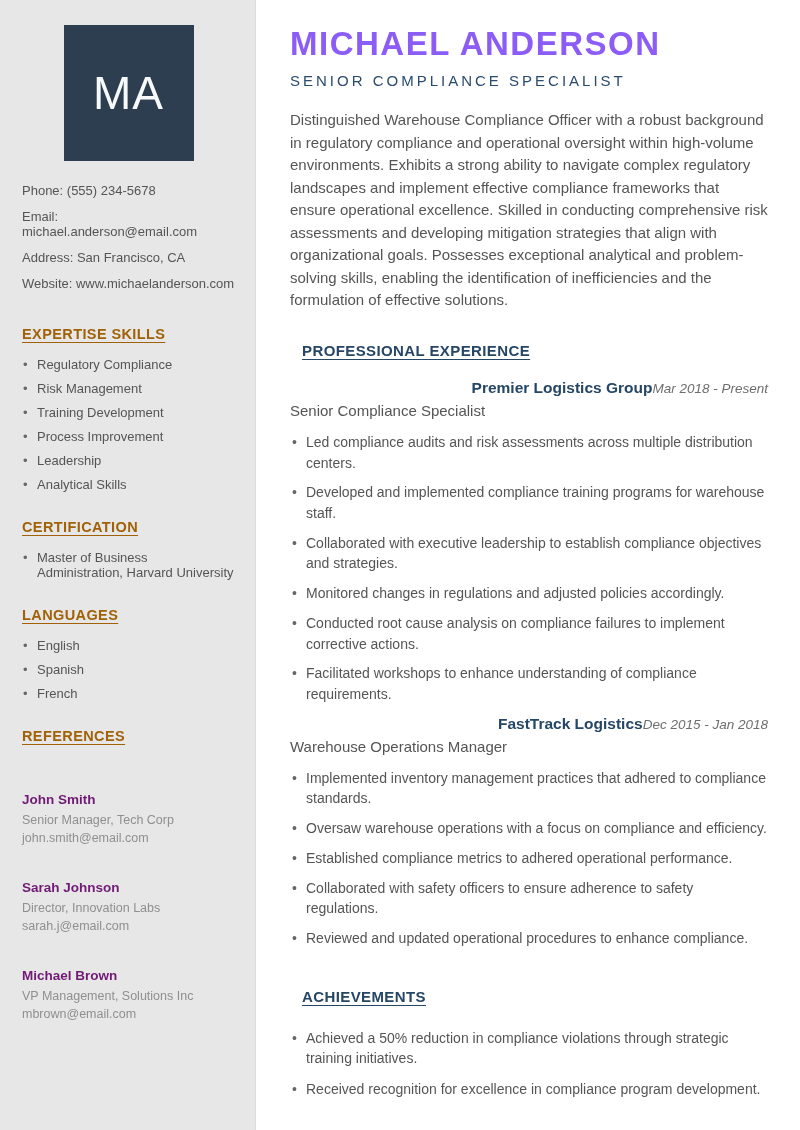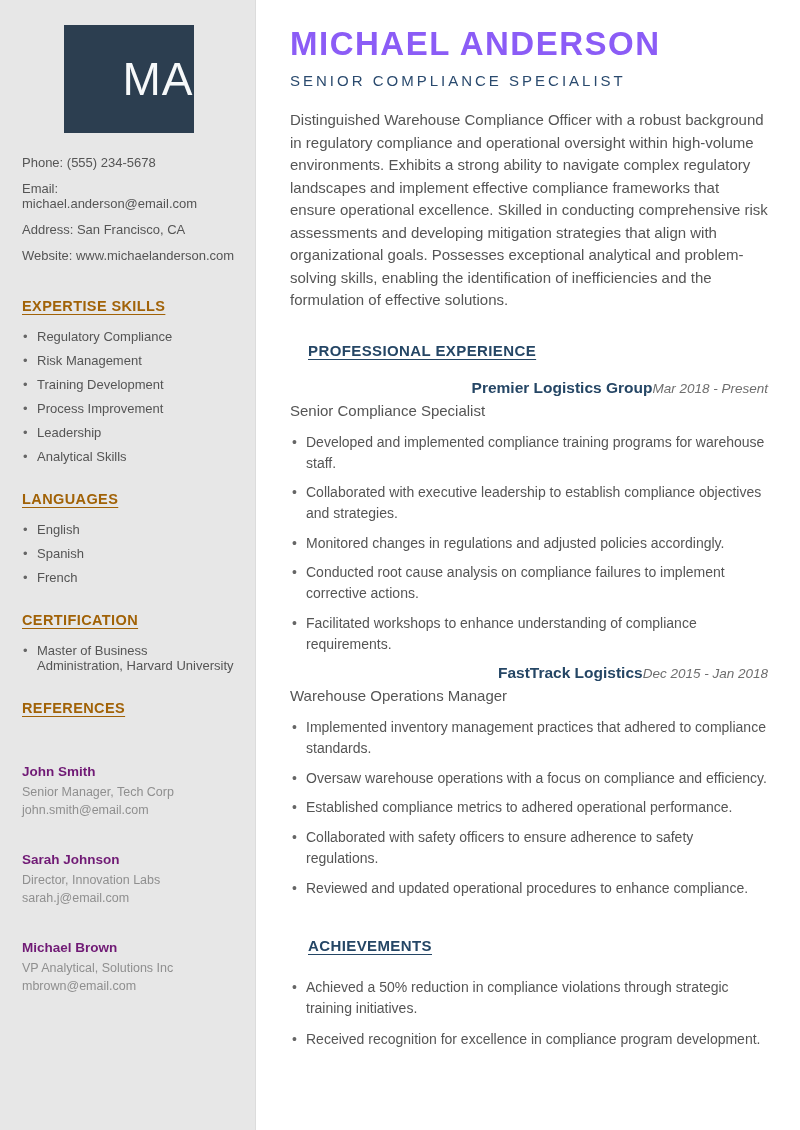--- a/index.html
+++ b/index.html
@@ -16,24 +16,24 @@
   .sidebar {
     position: absolute;
     left: 0; top: 0;
     width: 256px;
     height: 1130px;
     background: #e7e7e7;
     border-right: 1px solid #dcdcdc;
     padding: 25px 20px 0 22px;
   }
   .monogram {
-    width: 130px; height: 108px;
+    width: 130px; height: 136px;
     background: #2c3e50;
     margin: 0 auto 22px auto;
-    display: flex; align-items: center; justify-content: flex-end;
+    display: flex; align-items: center; justify-content: center;
     color: #f7f9fa;
     font-size: 46px;
     letter-spacing: 1px;
   }
   .contact { margin-bottom: 34px; }
   .contact-line {
     font-size: 13px;
     color: #555555;
     line-height: 15px;
     margin-bottom: 11px;
@@ -105,21 +105,21 @@
     color: #555555;
   }
   .section-title {
     display: inline-block;
     font-size: 15px;
     font-weight: bold;
     color: #254665;
     letter-spacing: 0.4px;
     text-decoration: underline;
     text-underline-offset: 3px;
-    margin: 30px 0 10px 18px;
+    margin: 30px 0 10px 12px;
   }
   .job { margin-bottom: 6px; }
   .job-header {
     display: flex;
     justify-content: flex-end;
     align-items: baseline;
     margin-top: 10px;
   }
   .company {
     font-size: 15.5px;
@@ -172,49 +172,49 @@
     <div class="side-title">EXPERTISE SKILLS</div>
     <div class="side-li">Regulatory Compliance</div>
     <div class="side-li">Risk Management</div>
     <div class="side-li">Training Development</div>
     <div class="side-li">Process Improvement</div>
     <div class="side-li">Leadership</div>
     <div class="side-li">Analytical Skills</div>
   </div>
 
   <div class="side-section">
+    <div class="side-title">CERTIFICATION</div>
+    <div class="side-li">Master of Business Administration, Harvard University</div>
+  </div>
+
+  <div class="side-section">
     <div class="side-title">LANGUAGES</div>
     <div class="side-li">English</div>
     <div class="side-li">Spanish</div>
     <div class="side-li">French</div>
   </div>
 
   <div class="side-section">
-    <div class="side-title">CERTIFICATION</div>
-    <div class="side-li">Master of Business Administration, Harvard University</div>
-  </div>
-
-  <div class="side-section">
     <div class="side-title">REFERENCES</div>
 
     <div class="ref-item">
       <div class="ref-name">John Smith</div>
       <div class="ref-sub">Senior Manager, Tech Corp</div>
       <div class="ref-sub">john.smith@email.com</div>
     </div>
 
     <div class="ref-item">
       <div class="ref-name">Sarah Johnson</div>
       <div class="ref-sub">Director, Innovation Labs</div>
       <div class="ref-sub">sarah.j@email.com</div>
     </div>
 
     <div class="ref-item">
       <div class="ref-name">Michael Brown</div>
-      <div class="ref-sub">VP Analytical, Solutions Inc</div>
+      <div class="ref-sub">VP Management, Solutions Inc</div>
       <div class="ref-sub">mbrown@email.com</div>
     </div>
   </div>
 
 </aside>
 
 <main class="main">
 
   <h1 class="name">MICHAEL ANDERSON</h1>
   <div class="job-title">SENIOR COMPLIANCE SPECIALIST</div>
@@ -223,20 +223,21 @@
   <div class="section-title">PROFESSIONAL EXPERIENCE</div>
 
   
   <section class="job">
     <div class="job-header">
       <span class="company">Premier Logistics Group</span>
       <span class="dates">Mar 2018 - Present</span>
     </div>
     <div class="role">Senior Compliance Specialist</div>
     <ul class="bullets">
+      <li>Led compliance audits and risk assessments across multiple distribution centers.</li>
       <li>Developed and implemented compliance training programs for warehouse staff.</li>
       <li>Collaborated with executive leadership to establish compliance objectives and strategies.</li>
       <li>Monitored changes in regulations and adjusted policies accordingly.</li>
       <li>Conducted root cause analysis on compliance failures to implement corrective actions.</li>
       <li>Facilitated workshops to enhance understanding of compliance requirements.</li>
     </ul>
   </section>
 
   
   <section class="job">

